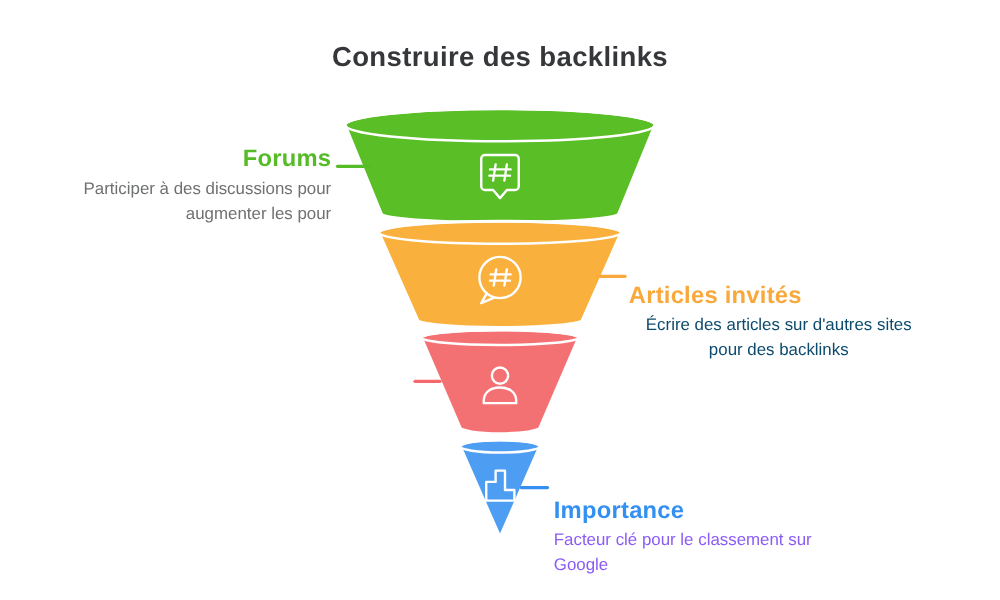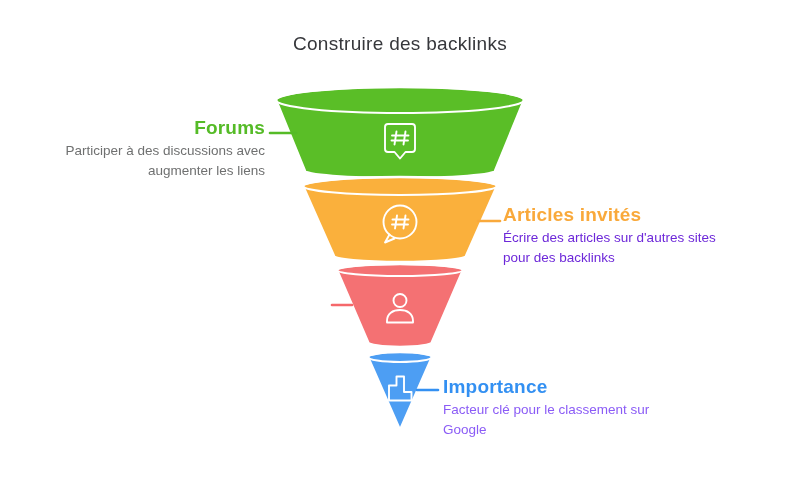--- a/index.html
+++ b/index.html
@@ -2,32 +2,32 @@
 <html><head>
 <meta charset="utf-8">
 <style>
   html,body{margin:0;padding:0;background:#fff;}
   .stage{
     position:relative;width:800px;height:480px;background:#fff;overflow:hidden;
     font-family:"Liberation Sans","DejaVu Sans",sans-serif;
   }
   .title{
     position:absolute;top:33px;left:0;width:800px;margin:0;
-    text-align:center;font-size:19px;font-weight:400;letter-spacing:.3px;
+    text-align:center;font-size:22px;font-weight:700;letter-spacing:.3px;
   }
   .funnel-svg{position:absolute;top:0;left:0;}
   .seg{stroke:#fff;stroke-width:2.5;stroke-linejoin:round;}
   .rim{fill:none;stroke:#fff;stroke-width:2;}
   .icon{fill:none;stroke:#fff;stroke-width:1.9;stroke-linecap:round;stroke-linejoin:round;}
   .connector{stroke-width:2.6;stroke-linecap:round;}
   .label{position:absolute;}
   .label .name{font-size:19px;font-weight:700;letter-spacing:.2px;line-height:18px;}
   .label .desc{margin-top:4px;font-size:13.5px;line-height:20px;}
   .align-right{text-align:right;}
-  .align-left{text-align:left;}
+  .align-left{text-align:left;margin-top:22px;}
 </style>
 </head>
 <body>
 
 <div class="stage">
 
   <h1 class="title" style="color: rgb(54, 55, 59);">Construire des backlinks</h1>
 
   <svg class="funnel-svg" width="800" height="480" viewBox="0 0 800 480">
 
@@ -68,26 +68,26 @@
     </g>
 
     <line class="connector" x1="270" y1="133" x2="296" y2="133" style="stroke: rgb(85, 187, 39);"></line>
     <line class="connector" x1="478" y1="221" x2="500" y2="221" style="stroke: rgb(249, 169, 59);"></line>
     <line class="connector" x1="332" y1="305" x2="352" y2="305" style="stroke: rgb(245, 104, 107);"></line>
     <line class="connector" x1="417" y1="390" x2="438" y2="390" style="stroke: rgb(51, 144, 242);"></line>
   </svg>
 
   <div class="label align-right" style="left:25px;top:119px;width:240px;">
     <div class="name" style="color: rgb(85, 187, 39);">Forums</div>
-    <div class="desc" style="color: rgb(111, 112, 112);">Participer à des discussions avec augmenter les liens</div>
+    <div class="desc" style="color: rgb(111, 112, 112);">Participer à des discussions pour augmenter les pour</div>
   </div>
 
   <div class="label align-left" style="left:503px;top:206px;width:240px;">
     <div class="name" style="color: rgb(249, 169, 59);">Articles invités</div>
-    <div class="desc" style="color: #6d28d9;">Écrire des articles sur d'autres sites pour des backlinks</div>
+    <div class="desc" style="color: #0c4a6e; text-align: center;">Écrire des articles sur d'autres sites pour des backlinks</div>
   </div>
 
 
   <div class="label align-left" style="left:443px;top:378px;width:240px;">
     <div class="name" style="color: rgb(51, 144, 242);">Importance</div>
     <div class="desc" style="color: #8b5cf6;">Facteur clé pour le classement sur Google</div>
   </div>
 
 </div>
 

